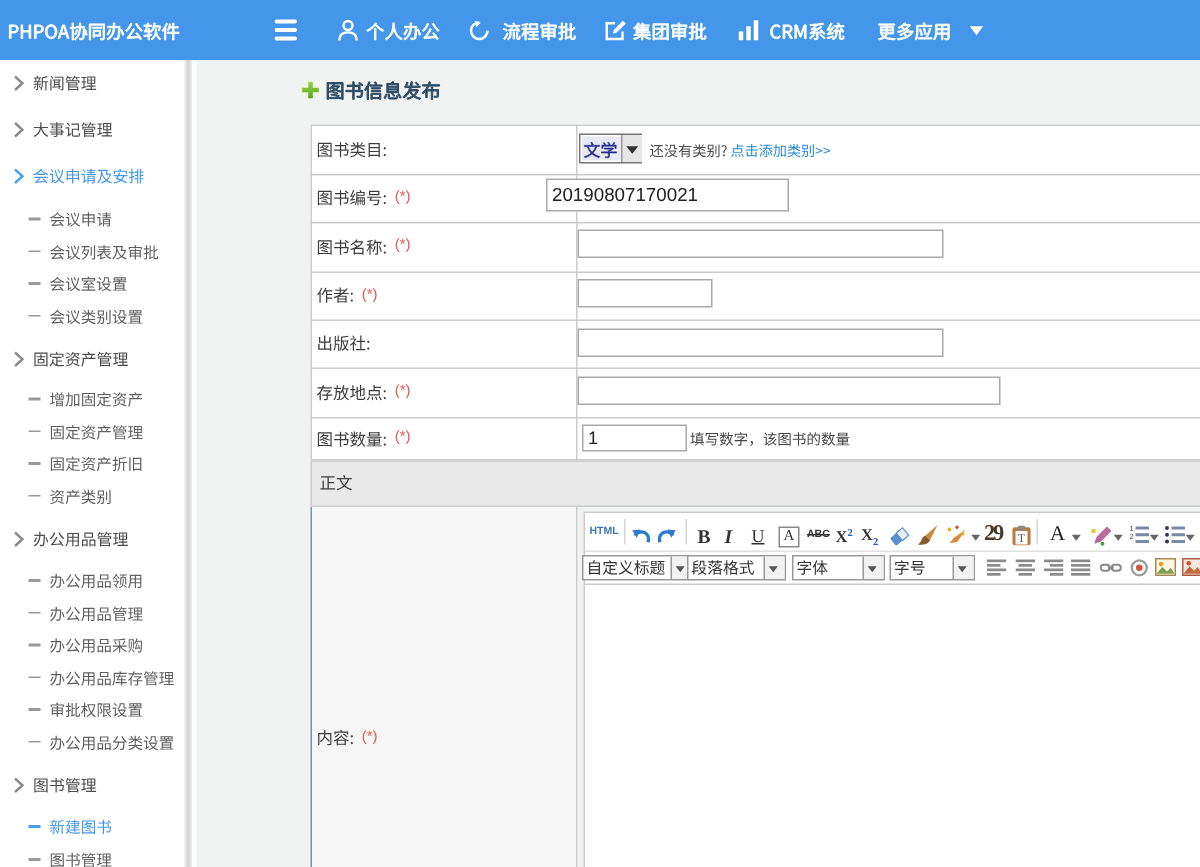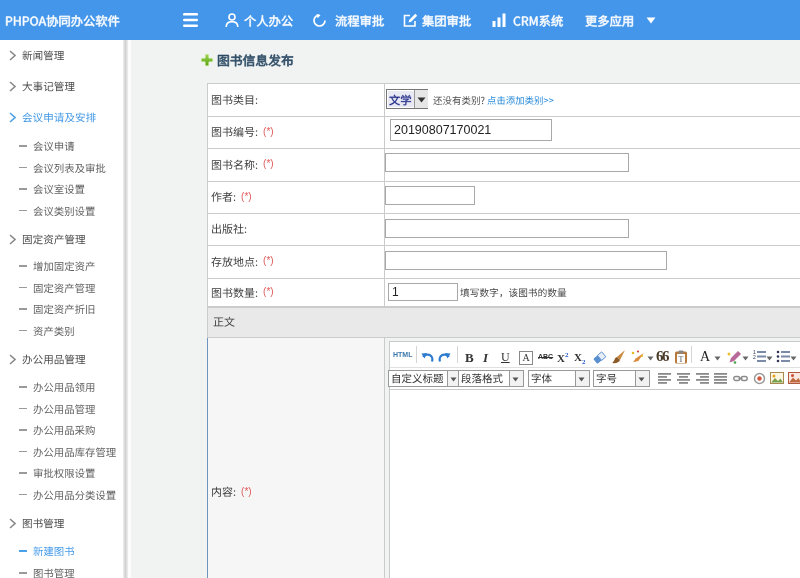--- a/index.html
+++ b/index.html
@@ -569,21 +569,21 @@
       <use href="#u70b9" x="0"></use>
       <use href="#u51fb" x="1000"></use>
       <use href="#u6dfb" x="2000"></use>
       <use href="#u52a0" x="3000"></use>
       <use href="#u7c7b" x="4000"></use>
       <use href="#u522b" x="5000"></use>
       <use href="#u3e" x="6000"></use>
       <use href="#u3e" x="6555"></use>
     </g>
   </svg>
-<input style="left: 390px; top: 119px; width: 154px; height: 20px; font-size: 12.5px; color: rgb(34, 34, 34);" value="20190807170021">
+<input style="left: 364px; top: 119px; width: 154px; height: 20px; font-size: 12.5px; color: rgb(34, 34, 34);" value="20190807170021">
 <input style="left: 385px; top: 153px; width: 236px; height: 17px;">
 <input style="left: 385px; top: 186px; width: 82px; height: 17px;">
 <input style="left: 385px; top: 219px; width: 236px; height: 17px;">
 <input style="left: 385px; top: 251px; width: 274px; height: 17px;">
 <input style="left: 388px; top: 283px; width: 62px; height: 16px; font-size: 12px; color: rgb(34, 34, 34);" value="1">
 <svg style="position:absolute;left:460.0px;top:284.1px;overflow:visible" width="109" height="14">
     <g transform="translate(0,12.32) scale(0.00970,-0.00970)" fill="#444444">
       <use href="#u586b" x="0"></use>
       <use href="#u5199" x="1000"></use>
       <use href="#u6570" x="2000"></use>
@@ -647,21 +647,21 @@
   </svg>
 <svg class="a" style="left:630px;top:350px" width="15" height="14" viewBox="0 0 15 14">
     <path d="M13 2 L6 9 L4 13 L9 11 Z" fill="#d98a3a" transform="rotate(10 8 7)"></path>
     <circle cx="3" cy="3" r="1.3" fill="#e8b820"></circle>
     <circle cx="8" cy="1.5" r="1.1" fill="#d04a3a"></circle>
     <circle cx="12" cy="6" r="1.1" fill="#e8b820"></circle>
   </svg>
 <svg class="a" style="left:647px;top:356px" width="7" height="5">
     <path d="M0.5 0.5 L6.5 0.5 L3.5 4.5 Z" fill="#666"></path>
   </svg>
-<div class="a" style="left:656px;top:348px;font:bold 15px &quot;Liberation Serif&quot;,serif;color:#4a3a28;letter-spacing:-1.5px">66</div>
+<div class="a" style="left:656px;top:348px;font:bold 15px &quot;Liberation Serif&quot;,serif;color:#4a3a28;letter-spacing:-1.5px">29</div>
 <svg class="a" style="left:674px;top:350px" width="14" height="14" viewBox="0 0 14 14">
     <rect x="1" y="1.5" width="12" height="12" rx="1.5" fill="#b8793a"></rect>
     <rect x="4.5" y="0.5" width="5" height="3" rx="1" fill="#888"></rect>
     <rect x="3" y="4" width="8" height="9" fill="#fff"></rect>
     <text x="7" y="11.5" font-family="Liberation Serif" font-size="8" fill="#555" text-anchor="middle">T</text>
   </svg>
 <div class="a" style="left:691px;top:346px;width:1px;height:17px;background:#d5d5d5"></div>
 <div class="a" style="left:700px;top:349px;font:14px &quot;Liberation Serif&quot;,serif;color:#222">A</div>
 <svg class="a" style="left:714px;top:356px" width="7" height="5">
     <path d="M0.5 0.5 L6.5 0.5 L3.5 4.5 Z" fill="#666"></path>

